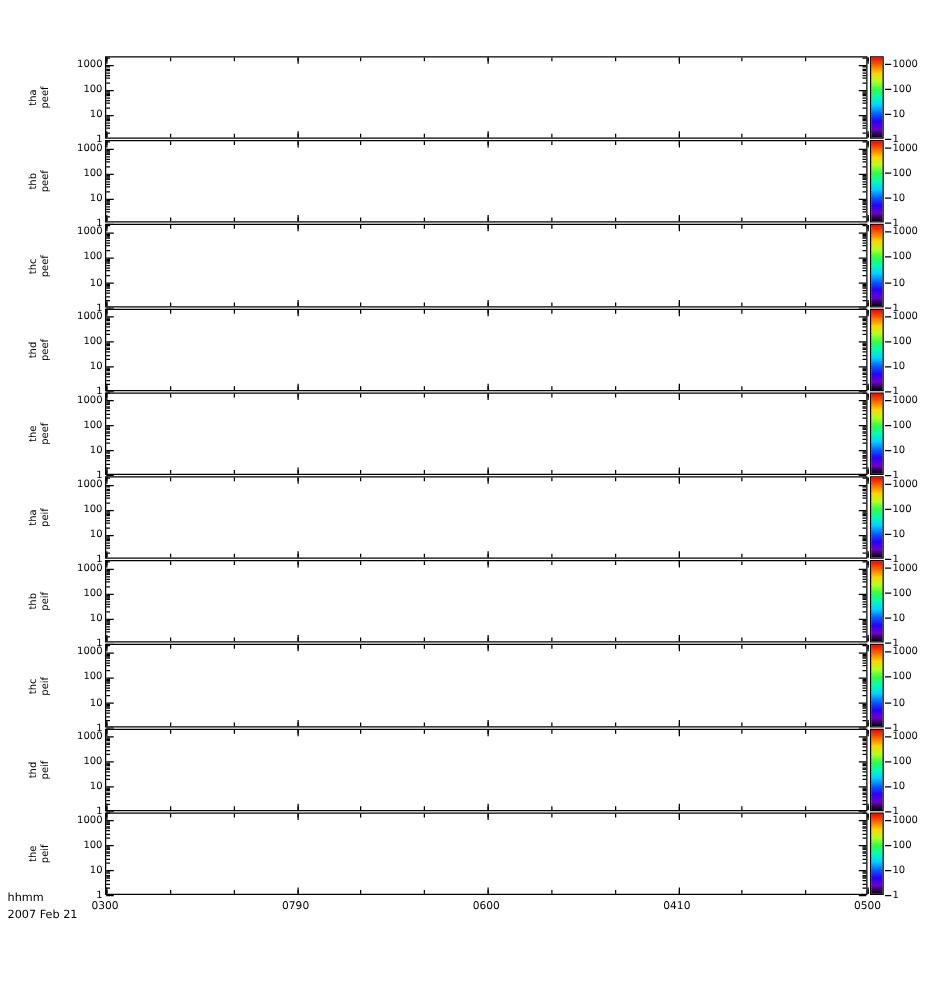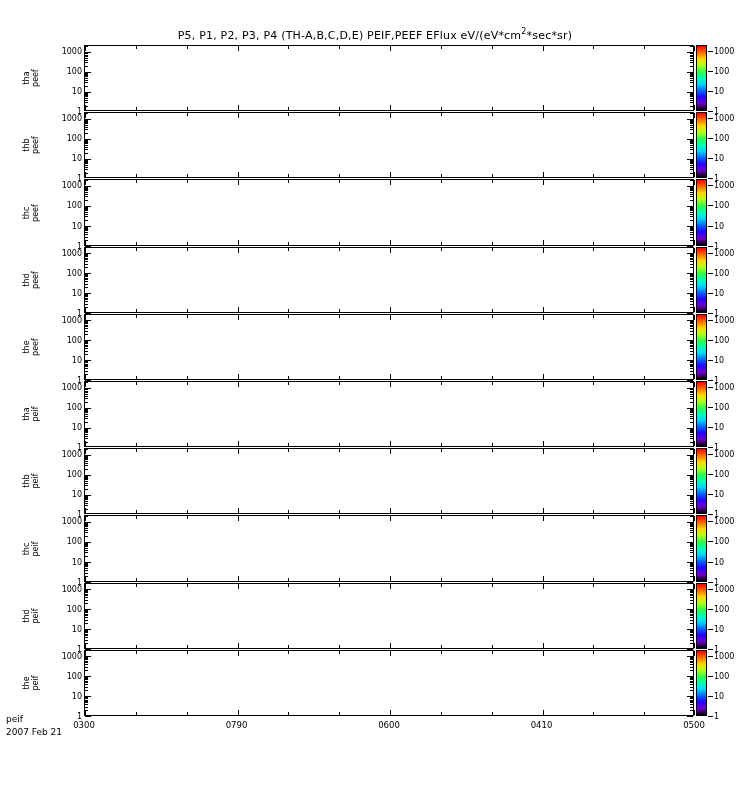--- a/index.html
+++ b/index.html
@@ -117,23 +117,20 @@
     position: absolute;
     font-size: 9px;
     white-space: nowrap;
   }
 </style>
 </head>
 <body>
 
 <div id="root">
 
-  <div class="title">
-    <span>P5, P1, P2, P3, P4  (TH-A,B,C,D,E)  PEIF,PEEF  EFlux  eV/(eV*cm</span><sup>2</sup><span>*sec*sr)</span>
-  </div>
 
   <div id="panels">
       <div class="panel" style="top: 45px; height: 66.2px;">
         <div class="plotarea">
           <div class="tickmark tickmaj" style="top: 5.53696px; left: 0px;"></div>
           <div class="tickmark tickmaj-r" style="top: 5.53696px; right: 0px;"></div>
           <div class="tickmark tickmin" style="top: -0.5px; left: 0px;"></div>
           <div class="tickmark tickmin-r" style="top: -0.5px; right: 0px;"></div>
           <div class="tickmark tickmaj" style="top: 25.5913px; left: 0px;"></div>
           <div class="tickmark tickmaj-r" style="top: 25.5913px; right: 0px;"></div>
@@ -1339,16 +1336,16 @@
       <div class="cbar-tickmark" style="left: 708px; width: 5px; top: 695.946px;"></div>
       <div class="cbar-label" style="left: 714px; top: 716px;">1</div>
       <div class="cbar-tickmark" style="left: 708px; width: 5px; top: 716px;"></div>
       <div class="xtick-label" style="left: 84px; top: 720px;">0300</div>
       <div class="xtick-label" style="left: 236.5px; top: 720px;">0790</div>
       <div class="xtick-label" style="left: 389px; top: 720px;">0600</div>
       <div class="xtick-label" style="left: 541.5px; top: 720px;">0410</div>
       <div class="xtick-label" style="left: 694px; top: 720px;">0500</div>
     </div>
 
-  <div class="corner-label" style="left:6px; top:714px;">peif</div>
+  <div class="corner-label" style="left:6px; top:714px;">hhmm</div>
   <div class="corner-label" style="left:6px; top:727px;">2007 Feb 21</div>
 
 </div>
 
 </body></html>

